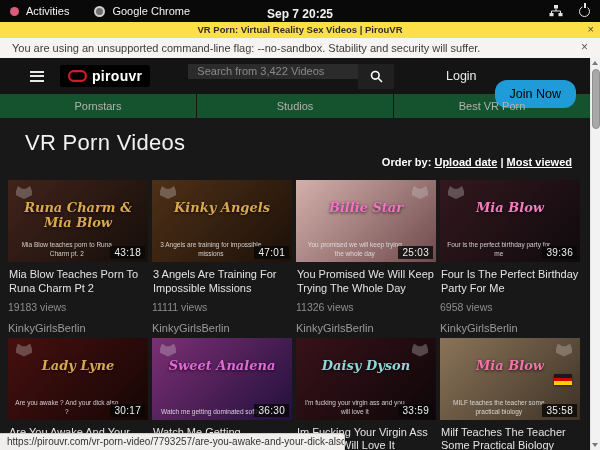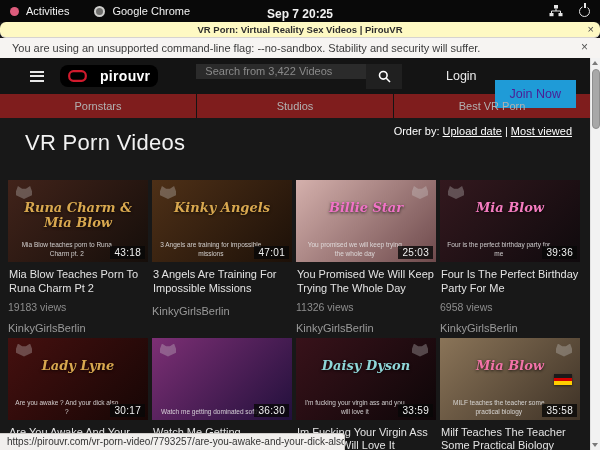--- a/index.html
+++ b/index.html
@@ -12,50 +12,50 @@
   .sysbar{height:22px;background:#090909;color:#f2f2f2;display:flex;align-items:center;
     padding:0 10px;font-size:11px;position:relative;}
   .sys-left{display:flex;align-items:center;gap:7px;}
   .act-dot{width:9px;height:9px;border-radius:50%;background:#dd5c7c;}
   .chrome-ic{width:11px;height:11px;border-radius:50%;border:2px solid #cfcfcd;background:#6f6f6d;box-sizing:border-box;margin-left:18px;}
   .sys-clock{position:absolute;left:50%;top:0;height:28px;display:flex;align-items:center;transform:translateX(-50%);font-weight:bold;font-size:12px;}
   .sys-right{margin-left:auto;display:flex;align-items:center;gap:16px;}
   .power-ic{width:9px;height:9px;border:1.5px solid #e6e6e6;border-radius:50%;position:relative;}
   .power-ic::after{content:"";position:absolute;top:-4px;left:50%;transform:translateX(-50%);width:2px;height:5px;background:#e6e6e6;box-shadow:0 0 0 1.5px #090909;}
   
-  .titlebar{height:15px;background:#fef9c3;border-bottom:1px solid #d6d3d0;display:flex;align-items:center;justify-content:center;
-    font-size:9.5px;font-weight:bold;color:#2d2d2d;position:relative;border-radius:6px;}
+  .titlebar{height:15px;background:#fde047;border-bottom:1px solid #d6d3d0;display:flex;align-items:center;justify-content:center;
+    font-size:9.5px;font-weight:bold;color:#2d2d2d;position:relative;}
   .titlebar .win-close{position:absolute;right:6px;top:1px;font-size:11px;color:#4a4a4a;font-weight:normal;cursor:default;}
   
   .warnbar{height:20px;background:#f6f4f2;display:flex;align-items:center;padding:0 12px;font-size:11px;color:#3c3c3c;position:relative;}
   .warnbar .warn-close{position:absolute;right:12px;top:2px;font-size:12px;color:#555;}
   
   .viewport{position:relative;width:600px;height:392px;background:#181818;overflow:hidden;}
   .site{width:590px;}
   
   .hdr{height:36px;background:#141414;display:flex;align-items:center;padding-left:30px;box-sizing:border-box;width:590px;}
   .burger{display:flex;flex-direction:column;gap:2.5px;width:14px;cursor:pointer;}
   .burger span{display:block;height:2px;background:#e8e8e8;}
-  .logo{margin-left:16px;display:flex;align-items:center;gap:13px;background:#000;padding:4px 8px;border-radius:8px;cursor:pointer;}
+  .logo{margin-left:16px;display:flex;align-items:center;gap:5px;background:#000;padding:4px 8px;border-radius:3px;cursor:pointer;}
   .logo-text{color:#fff;font-size:14px;font-weight:bold;letter-spacing:.3px;line-height:1;}
   .searchwrap{margin-left:38px;display:flex;}
   .search-in{width:152px;height:15px;background:#2b2b2b;border:none;color:#cfcfcf;font-size:11px;padding:0 9px;outline:none;font-family:"Liberation Sans",sans-serif;}
   .search-in::placeholder{color:#8a8a8a;}
   .search-btn{width:36px;height:25px;background:#202020;border:none;display:flex;align-items:center;justify-content:center;cursor:pointer;}
   .hdr-right{margin-left:auto;display:flex;align-items:center;gap:18px;padding-right:14px;}
   .login{color:#ececec;font-size:12.5px;text-decoration:none;}
-  .join{color:#4c1d95;font-size:12.5px;text-decoration:none;padding:7px 15px;border-radius:0;background:#1f9bd7;margin-top:36px;}
-  
-  .nav{height:24px;background:#7f1d1d;display:flex;width:590px;}
+  .join{color:#000000;font-size:12.5px;text-decoration:none;padding:7px 15px;border-radius:12px;background:#1f9bd7;margin-top:36px;}
+  
+  .nav{height:24px;background:#14532d;display:flex;width:590px;}
   .nav-item{flex:1;display:flex;align-items:center;justify-content:center;font-size:11px;color:#b2b2b2;text-decoration:none;border-left:1px solid #141414;}
   .nav-item:first-child{border-left:none;}
   
   .page-head{position:relative;height:62px;width:590px;}
   .page-head h1{position:absolute;left:25px;top:12px;margin:0;font-size:22px;font-weight:400;color:#f2f2f2;letter-spacing:.3px;}
-  .orderby{position:absolute;right:18px;top:7px;font-size:11px;font-weight:normal;color:#fff;margin-left:34px;}
+  .orderby{position:absolute;right:18px;top:38px;font-size:11px;font-weight:bold;color:#fff;margin-left:34px;}
   .orderby a{color:#fff;}
   
   .grid{display:flex;flex-wrap:wrap;padding:0 8px;column-gap:4px;row-gap:4px;width:574px;}
   .card{width:140px;}
   .thumb{display:block;position:relative;height:82px;overflow:hidden;background:#222;}
   .ov{position:absolute;top:26%;left:0;right:0;text-align:center;font-family:"DejaVu Serif",serif;font-style:italic;font-weight:bold;
     font-size:13px;line-height:1.1;text-shadow:0 1px 3px rgba(0,0,0,.75);}
   .cap{position:absolute;bottom:3px;left:5%;width:74%;text-align:center;font-size:6.5px;color:#e8e8e8;opacity:.85;line-height:1.35;}
   .dur{position:absolute;right:3px;bottom:3px;background:rgba(8,8,8,.8);color:#f0f0f0;font-size:10px;padding:1px 4px;letter-spacing:.3px;}
   .wm{position:absolute;top:6px;width:16px;height:13px;background:rgba(215,215,215,.3);
@@ -169,20 +169,21 @@
       </div>
 
       <div class="card">
         <a class="thumb" href="#" style="background: linear-gradient(135deg, rgb(78, 48, 23), rgb(28, 16, 8));">
           <span class="wm left"></span>
           <span class="ov" style="color: rgb(217, 168, 79);">Kinky Angels</span>
           <span class="cap">3 Angels are training for impossible missions</span>
           <span class="dur">47:01</span>
         </a>
         <a class="vtitle" href="#">3 Angels Are Training For Impossible Missions</a>
+        <div class="views">11111 views</div>
         <a class="studio" href="#">KinkyGirlsBerlin</a>
       </div>
 
       <div class="card">
         <a class="thumb" href="#" style="background: linear-gradient(135deg, rgb(212, 176, 172), rgb(110, 74, 76));">
           <span class="wm right"></span>
           <span class="ov" style="color: rgb(242, 115, 200);">Billie Star</span>
           <span class="cap">You promised we will keep trying the whole day</span>
           <span class="dur">25:03</span>
         </a>
@@ -210,20 +211,21 @@
           <span class="cap">Are you awake ? And your dick also ?</span>
           <span class="dur">30:17</span>
         </a>
         <a class="vtitle" href="#">Are You Awake And Your Dick Also</a>
 
       </div>
 
       <div class="card">
         <a class="thumb" href="#" style="background: linear-gradient(135deg, rgb(124, 47, 116), rgb(34, 16, 60));">
           <span class="wm left"></span>
+          <span class="ov" style="color: rgb(224, 106, 214);">Sweet Analena</span>
           <span class="cap">Watch me getting dominated softly</span>
           <span class="dur">36:30</span>
         </a>
         <a class="vtitle" href="#">Watch Me Getting Dominated Softly</a>
 
       </div>
 
       <div class="card">
         <a class="thumb" href="#" style="background: linear-gradient(135deg, rgb(56, 18, 26), rgb(13, 6, 8));">
           <span class="wm right"></span>

